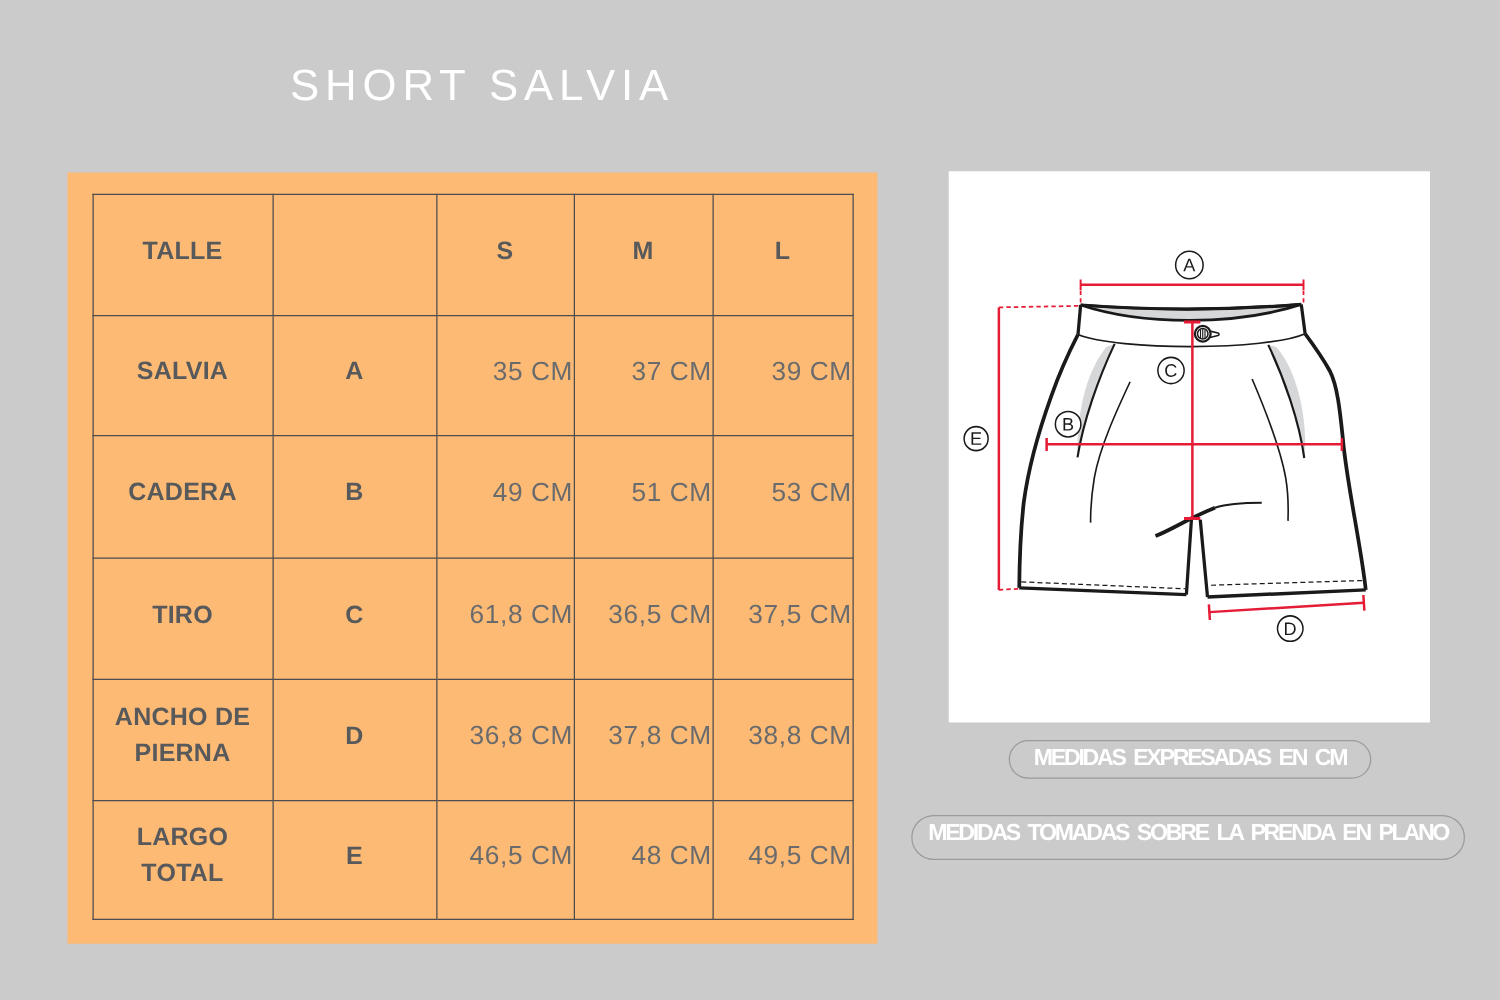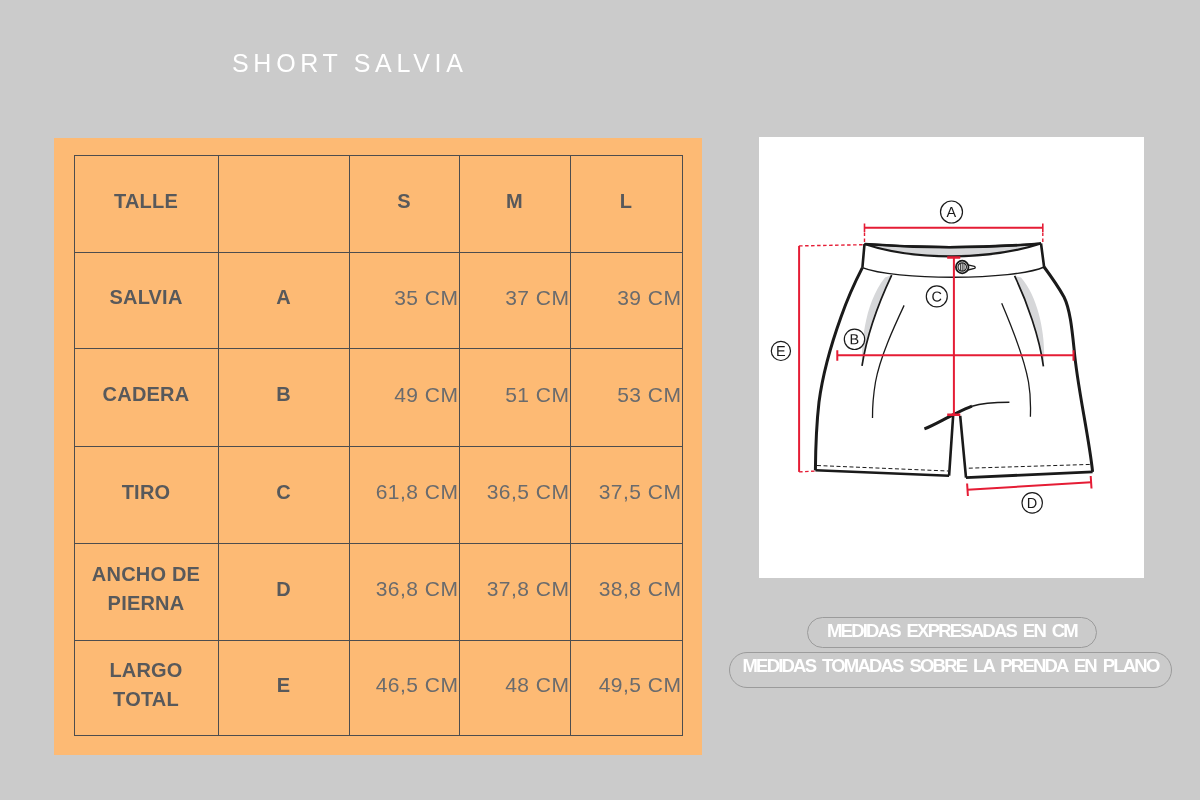--- a/index.html
+++ b/index.html
@@ -1,25 +1,25 @@
 <!DOCTYPE html>
 <html><head>
 <meta charset="utf-8">
 <style>
   html,body{margin:0;padding:0;}
   body{width:1200px;height:800px;background:#cbcbcb;font-family:"Liberation Sans",sans-serif;position:relative;overflow:hidden;}
-  .title{position:absolute;left:232px;top:49px;color:#ffffff;font-size:25px;font-weight:400;letter-spacing:4.7px;}
+  .title{position:absolute;left:232px;top:49px;color:#ffffff;font-size:35px;font-weight:400;letter-spacing:4.7px;}
   .cardL{position:absolute;left:54px;top:138px;width:648px;height:617px;background:#fdba74;}
   .cardR{position:absolute;left:759px;top:137px;width:385px;height:441px;background:#ffffff;}
   table{border-collapse:collapse;position:absolute;left:19.5px;top:17px;table-layout:fixed;}
   td{border:1.5px solid #4d4d4e;text-align:center;vertical-align:middle;padding:0 0 6px 0;}
   .lbl{font-weight:bold;font-size:20px;color:#58595b;letter-spacing:0.2px;line-height:29px;}
   .val{font-weight:400;font-size:21px;color:#6a6b6d;letter-spacing:0.5px;text-align:right;}
   .pill{position:absolute;border:1.4px solid #9b9b9b;border-radius:20px;color:#ffffff;font-weight:bold;text-align:center;letter-spacing:-1.8px;word-spacing:3.5px;font-size:18.5px;box-sizing:border-box;}
-  .pill1{left:807px;top:617px;width:290px;height:31px;line-height:26px;}
+  .pill1{left:807px;top:592px;width:290px;height:31px;line-height:26px;}
   .pill2{left:729px;top:652px;width:443px;height:36px;line-height:25px;}
 </style>
 </head>
 <body>
 <div class="title">SHORT SALVIA</div>
 <div class="cardL">
   <table>
     <colgroup>
         <col style="width:144px">
         <col style="width:131px">

